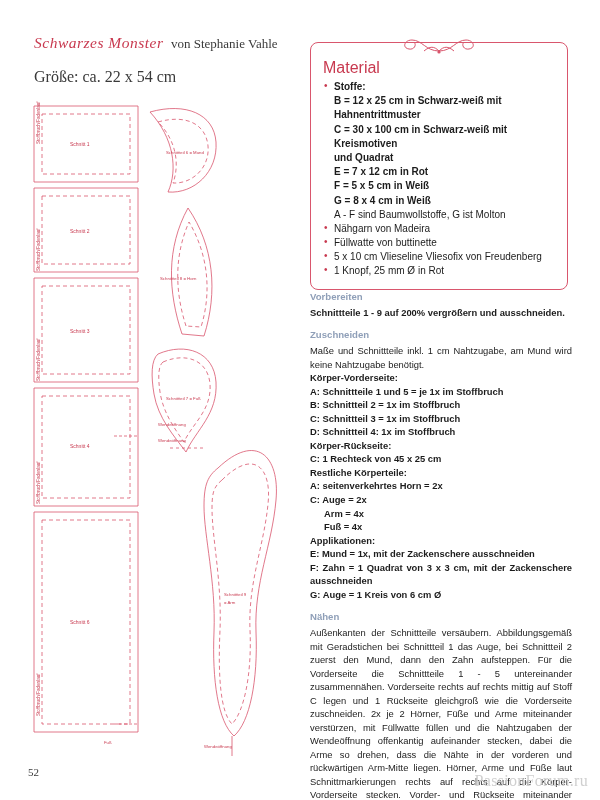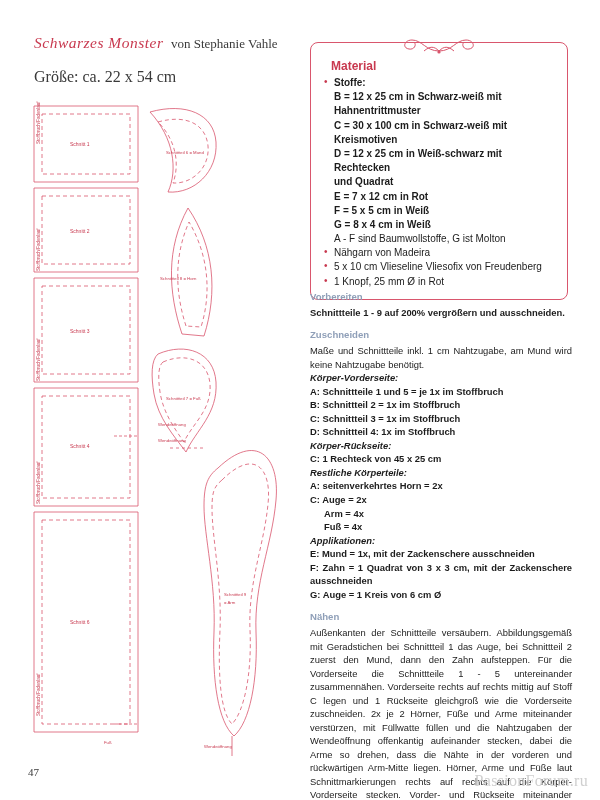--- a/index.html
+++ b/index.html
@@ -49,23 +49,23 @@
   .material-deco {
     position:absolute;
     left:310px; top:30px;
     width:258px; height:26px;
     text-align:center;
     pointer-events:none;
   }
   .material-deco svg { display:block; margin:0 auto; }
   .mat-title {
     color:#c8394f;
-    font-weight:bold;
-    font-size:12px;
-    margin:0 0 3px 8px;
+    font-weight:normal;
+    font-size:16px;
+    margin:0 0 3px 0;
   }
   ul.mat-list { list-style:none; margin:0; padding:0; }
   ul.mat-list li {
     font-size:10px;
     line-height:1.42;
     color:#1c1c1c;
     padding-left:11px;
     position:relative;
   }
   ul.mat-list li:before {
@@ -88,21 +88,21 @@
     color:#1c1c1c;
     text-align:justify;
   }
   .sec-head {
     color:#8f9fb8;
     font-weight:bold;
     font-size:9.6px;
     margin:9px 0 2px 0;
   }
   .sec-head.first { margin-top:0; }
-  .sub-head { font-weight:bold; margin-top:3px;font-style:italic; }
+  .sub-head { font-weight:bold; margin-top:3px; }
   .instr p { margin:0 0 0 0; }
   .instr .row { margin:0; }
   .indent { padding-left:14px; }
 
   
   .patterns {
     position:absolute;
     left:18px; top:96px;
     width:285px; height:660px;
   }
@@ -150,27 +150,27 @@
       <circle cx="75" cy="22" r="1.6" fill="#d9566d"></circle>
     </svg>
   </div>
 
   <div class="material-box">
     <div class="mat-title">Material</div>
     <ul class="mat-list">
       <li><b>Stoffe:</b></li>
       <li class="nobullet"><b>B = 12 x 25 cm in Schwarz-weiß mit Hahnentrittmuster</b></li>
       <li class="nobullet"><b>C = 30 x 100 cm in Schwarz-weiß mit Kreismotiven</b></li>
-      <li class="nobullet"><b>D = 12 x 25 cm in Weiß-schwarz mit Rechtecken</b></li>
       <li class="nobullet indent"><b>und Quadrat</b></li>
       <li class="nobullet"><b>E = 7 x 12 cm in Rot</b></li>
       <li class="nobullet"><b>F = 5 x 5 cm in Weiß</b></li>
       <li class="nobullet"><b>G = 8 x 4 cm in Weiß</b></li>
       <li class="nobullet"><span>A - F sind Baumwollstoffe, G ist Molton</span></li>
       <li><span>Nähgarn von Madeira</span></li>
+      <li><span>Füllwatte von buttinette</span></li>
       <li><span>5 x 10 cm Vlieseline Vliesofix von Freudenberg</span></li>
       <li><span>1 Knopf, 25 mm Ø in Rot</span></li>
     </ul>
   </div>
 
   <div class="instr">
     <div class="sec-head first">Vorbereiten</div>
     <p class="row"><b>Schnittteile 1 - 9 auf 200% vergrößern und ausschneiden.</b></p>
 
     <div class="sec-head">Zuschneiden</div>
@@ -276,16 +276,16 @@
       <g class="lbl-rot">
         <text x="22" y="48" transform="rotate(-90 22 48)">Stoffbruch/Fadenlauf</text>
         <text x="22" y="175" transform="rotate(-90 22 175)">Stoffbruch/Fadenlauf</text>
         <text x="22" y="285" transform="rotate(-90 22 285)">Stoffbruch/Fadenlauf</text>
         <text x="22" y="408" transform="rotate(-90 22 408)">Stoffbruch/Fadenlauf</text>
         <text x="22" y="620" transform="rotate(-90 22 620)">Stoffbruch/Fadenlauf</text>
       </g>
     </svg>
   </div>
 
-  <div class="page-num">47</div>
+  <div class="page-num">52</div>
   <div class="watermark">PassionForum.ru</div>
 
 </div>
 
 </body></html>

